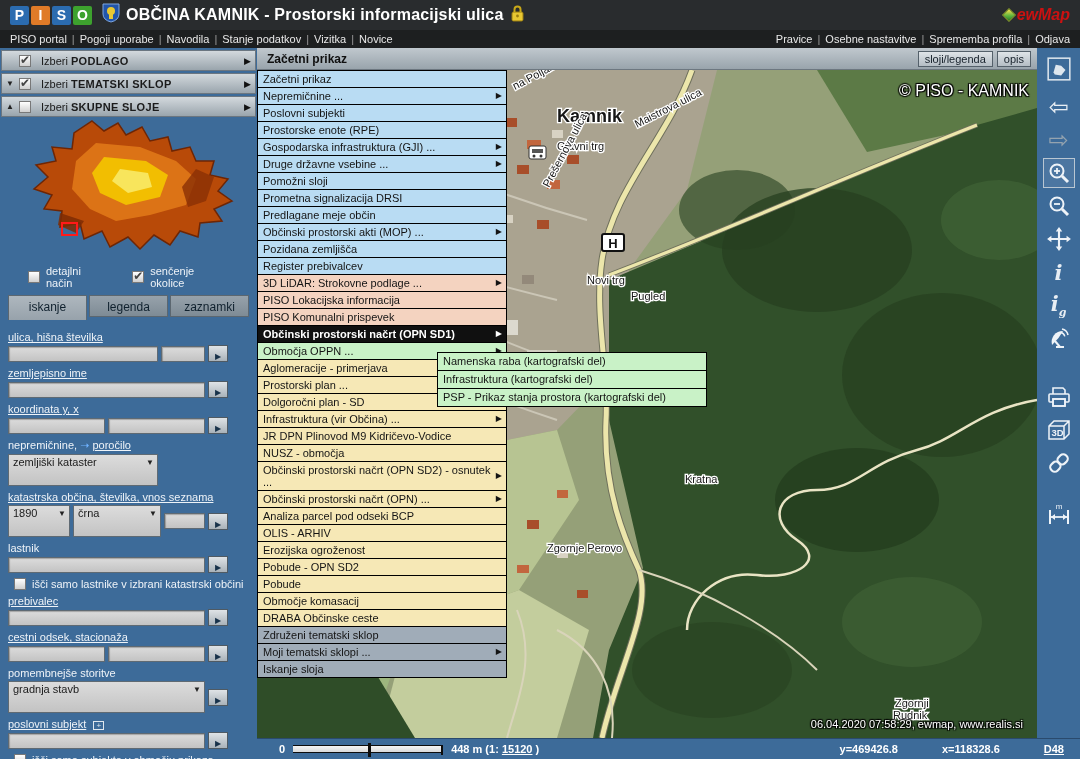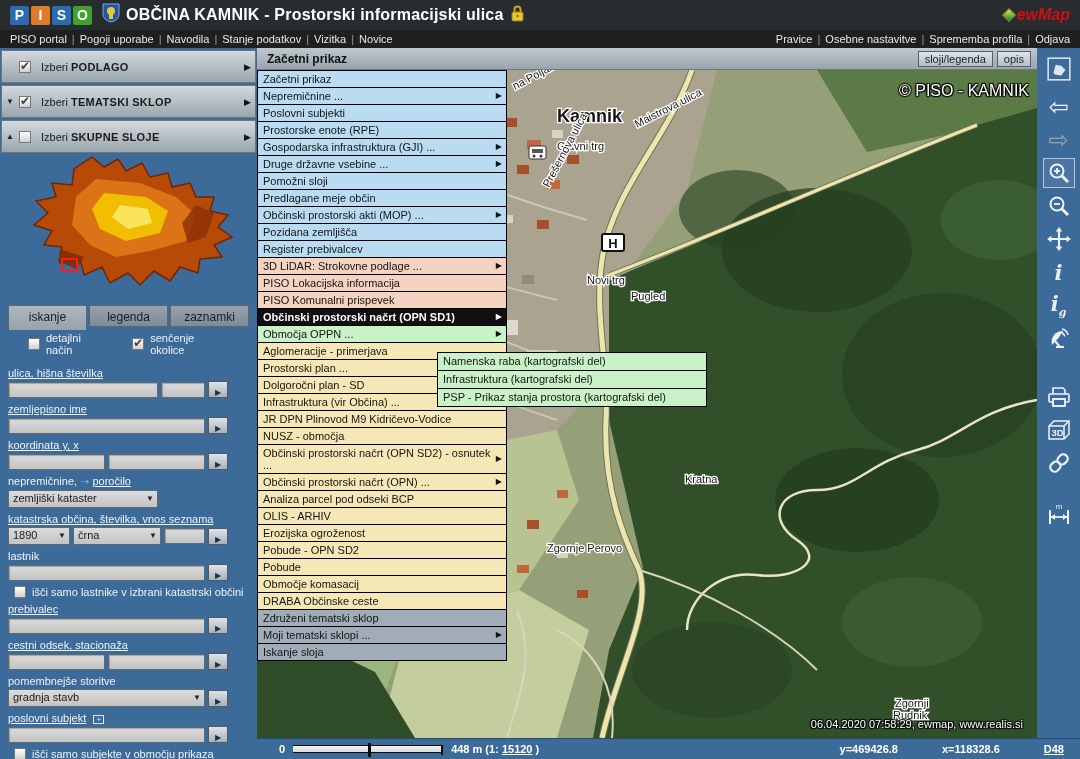--- a/index.html
+++ b/index.html
@@ -23,21 +23,21 @@
   
   #nav { position:absolute; left:0; top:30px; width:1080px; height:18px; background:#1d1f20;
          display:flex; align-items:center; padding:0 10px; font-size:11px; color:#e8e8e8; }
   .nav-link { cursor:pointer; }
   .sep { margin:0 5px; color:#9a9a9a; }
   #nav-right { margin-left:auto; display:flex; align-items:center; }
   #nav-left  { display:flex; align-items:center; }
 
   
   #sidebar { position:absolute; left:0; top:48px; width:257px; height:711px; background:#3d6b99; overflow:hidden; }
-  .acc-row { height:33px; margin:2px 1px 0 1px; background:linear-gradient(#d3d9dd,#9aa5ad);
+  .acc-row { height:21px; margin:2px 1px 0 1px; background:linear-gradient(#d3d9dd,#9aa5ad);
              border:1px solid #6b7680; display:flex; align-items:center; padding:0 4px; cursor:pointer; }
   .acc-tri { width:13px; font-size:8px; color:#222; }
   .cb { width:12px; height:12px; background:linear-gradient(#ffffff,#d0d0d0); border:1px solid #787878;
         display:inline-block; position:relative; flex:0 0 12px; }
   .cb.checked::after { content:"✔"; position:absolute; left:0px; top:-3px; font-size:12px; color:#444; }
   .acc-label { margin-left:10px; font-size:11px; color:#1b1b1b; flex:1; }
   .acc-label b { letter-spacing:.3px; }
   .acc-arrow { font-size:9px; color:#111; }
 
   #terrain { position:relative; width:257px; height:146px; }
@@ -50,21 +50,21 @@
   .tab { flex:1; height:22px; text-align:center; line-height:22px; font-size:12px; color:#10212e;
          background:linear-gradient(#97a2ab,#7e8b95); border:1px solid #5c6770; cursor:pointer; }
   .tab.active { background:linear-gradient(#aeb7be,#97a2ab); font-weight:normal; height:25px; border-bottom:none; }
 
   #form { padding:6px 8px 0 8px; }
   .flabel { font-size:11px; color:#eef3f8; margin:5px 0 2px 0; }
   .lbl-link { text-decoration:underline; cursor:pointer; }
   .frow { display:flex; gap:3px; align-items:center; }
   .inp { height:16px; background:linear-gradient(#dcdcdc,#c3c3c3); border:1px solid #5f6a73;
          box-shadow:inset 1px 1px 1px rgba(0,0,0,.25); }
-  .sel { position:relative; height:18px; background:linear-gradient(#dcdcdc,#c3c3c3); border:1px solid #5f6a73;
+  .sel { position:relative; height:32px; background:linear-gradient(#dcdcdc,#c3c3c3); border:1px solid #5f6a73;
          font-size:11px; color:#1a1a1a; padding:1px 14px 0 4px; cursor:pointer; white-space:nowrap; }
   .sel::after { content:"▼"; position:absolute; right:3px; top:3px; font-size:8px; color:#222; }
   .gobtn { width:20px; height:17px; flex:0 0 20px; background:linear-gradient(#dfe3e6,#a9b2b9);
            border:1px solid #4f5a63; cursor:pointer; text-align:center; line-height:15px; }
   .gobtn::before { content:"▶"; font-size:8px; color:#18324a; }
   .cbrow { display:flex; align-items:center; gap:6px; margin:5px 0 2px 6px; font-size:11px; color:#eef3f8; }
   .mini-ic { display:inline-block; width:11px; height:9px; border:1px solid #dfe7ee; font-size:8px; line-height:8px;
              text-align:center; color:#dfe7ee; margin-left:4px; }
 
   #modules { padding:10px 8px 0 8px; }
@@ -221,31 +221,31 @@
         <path d="M92 4 L104 14 L118 6 L126 18 L142 10 L150 24 L168 20 L172 34 L190 30 L196 44 L214 44 L210 58 L228 62 L218 74 L232 84 L214 92 L222 104 L200 106 L198 120 L180 114 L170 128 L154 118 L140 132 L128 120 L110 130 L102 114 L84 122 L80 106 L60 110 L62 94 L44 92 L52 78 L34 72 L48 60 L36 48 L56 44 L52 30 L72 32 L74 16 Z" fill="#b84a08" stroke="#6e2605" stroke-width="1.5"></path>
         <path d="M96 26 L140 30 L176 44 L196 62 L186 88 L150 98 L116 104 L90 92 L72 72 L76 44 Z" fill="#e07818" opacity="0.9"></path>
         <path d="M104 40 L146 44 L168 58 L160 80 L126 88 L100 76 L92 56 Z" fill="#f2c200" opacity="0.95"></path>
         <path d="M120 52 L148 56 L152 70 L128 76 L112 64 Z" fill="#f8e55c"></path>
         <path d="M196 52 L214 60 L206 84 L188 90 L182 70 Z" fill="#8a3005" opacity="0.8"></path>
         <path d="M60 96 L84 104 L76 116 L58 108 Z" fill="#7e2b04" opacity="0.85"></path>
         <rect x="62" y="106" width="15" height="12" fill="none" stroke="#ff1a1a" stroke-width="2"></rect>
       </svg>
     </div>
 
-    <div id="tabs">
-      <div class="tab active">iskanje</div>
-      <div class="tab">legenda</div>
-      <div class="tab">zaznamki</div>
-    </div>
-
     <div id="under-terrain">
       <span class="cb"></span>
       <span class="cblbl">detajlni način</span>
       <span class="cb checked"></span>
       <span class="cblbl">senčenje okolice</span>
+    </div>
+
+    <div id="tabs">
+      <div class="tab active">iskanje</div>
+      <div class="tab">legenda</div>
+      <div class="tab">zaznamki</div>
     </div>
 
     <div id="form">
       <div class="flabel lbl-link">ulica, hišna številka</div>
       <div class="frow">
         <span class="inp" style="width:150px"></span>
         <span class="inp" style="width:44px"></span>
         <span class="gobtn"></span>
       </div>
 
@@ -459,20 +459,23 @@
           <span class="mi-arrow">▶</span>
         </div>
         <div class="menu-item g-blue">
           <span class="mi-label">Druge državne vsebine ...</span>
           <span class="mi-arrow">▶</span>
         </div>
         <div class="menu-item g-blue">
           <span class="mi-label">Pomožni sloji</span>
         </div>
         <div class="menu-item g-blue">
+          <span class="mi-label">Prometna signalizacija DRSI</span>
+        </div>
+        <div class="menu-item g-blue">
           <span class="mi-label">Predlagane meje občin</span>
         </div>
         <div class="menu-item g-blue">
           <span class="mi-label">Občinski prostorski akti (MOP) ...</span>
           <span class="mi-arrow">▶</span>
         </div>
         <div class="menu-item g-blue">
           <span class="mi-label">Pozidana zemljišča</span>
         </div>
         <div class="menu-item g-blue">

